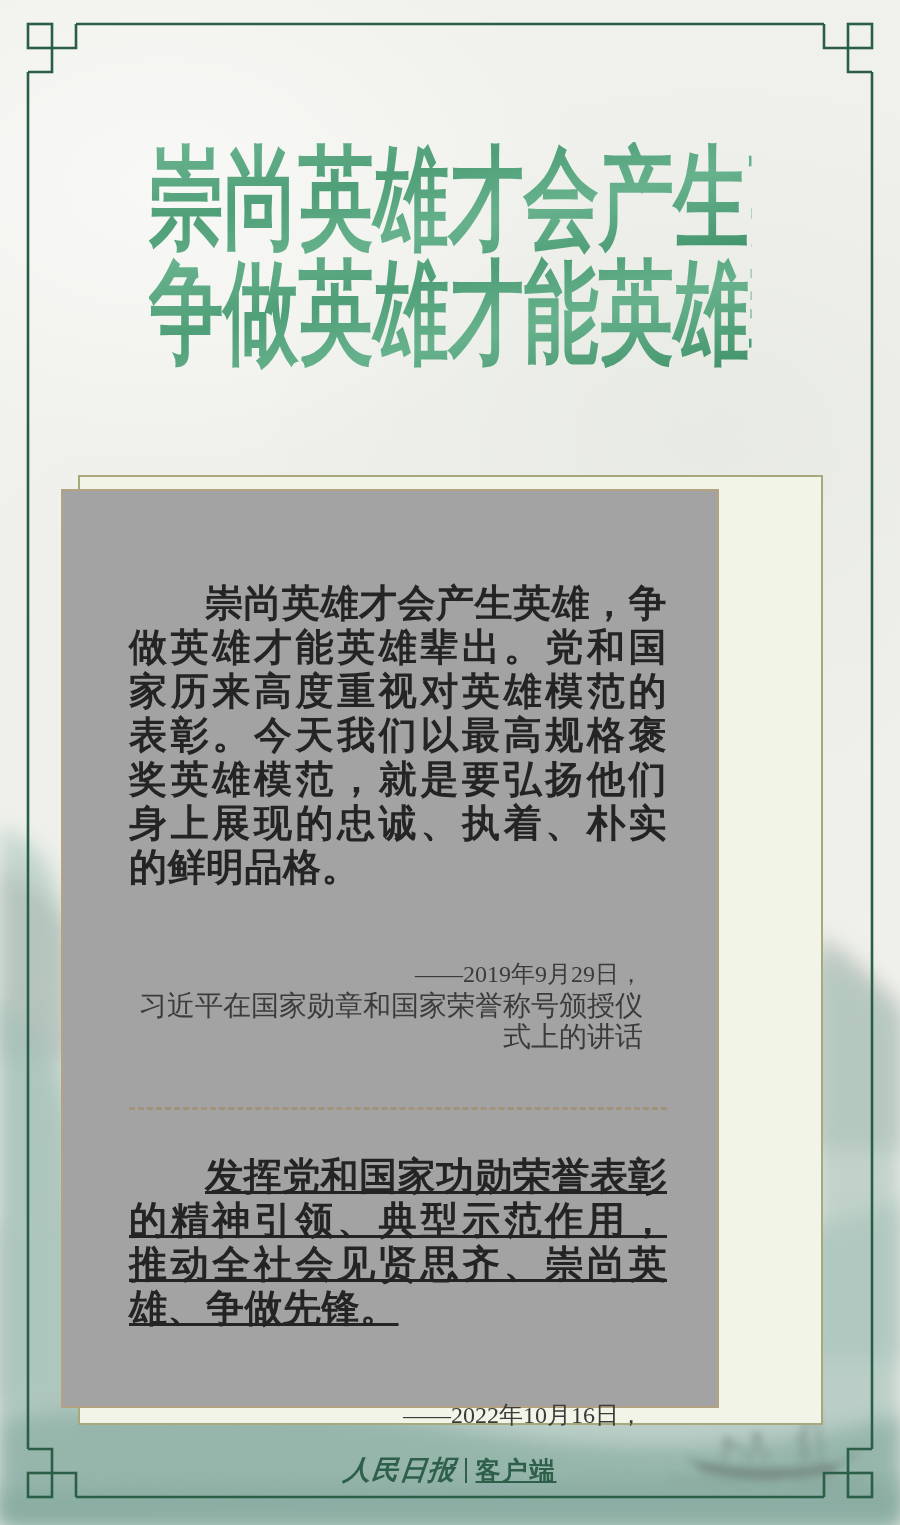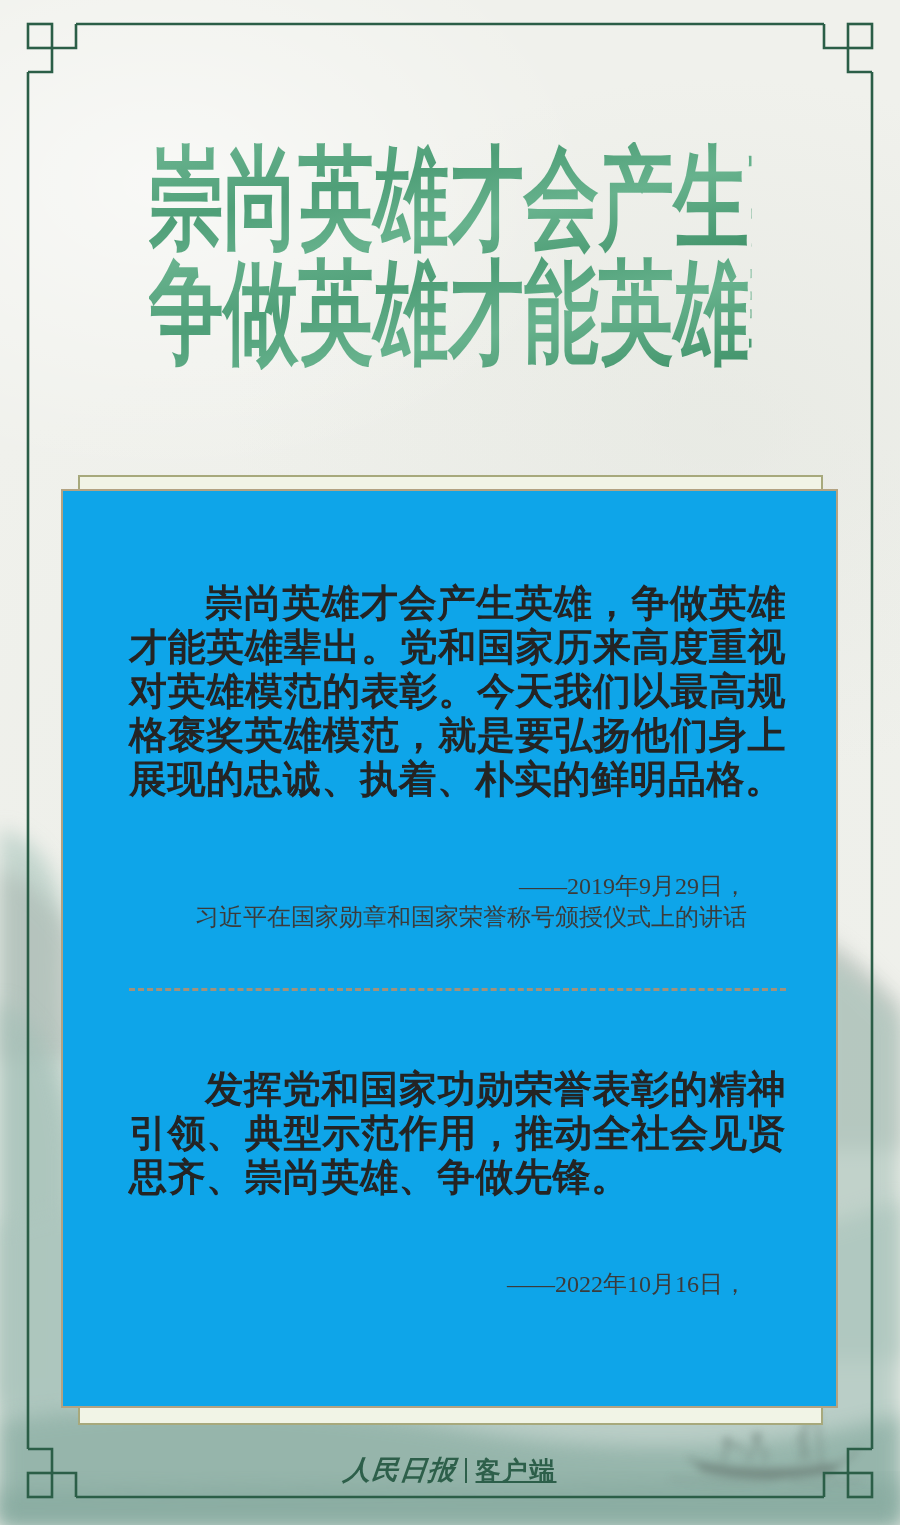--- a/index.html
+++ b/index.html
@@ -33,39 +33,39 @@
       -webkit-background-clip:text;background-clip:text;
       color:transparent;
     }
   }
   
   .card-back{
     position:absolute;left:78px;top:475px;width:745px;height:950px;z-index:2;
     background:#f1f4e6;border:2px solid #a7a97c;box-sizing:border-box;
   }
   .card-front{
-    position:absolute;left:61px;top:489px;width:777px;height:919px;z-index:3;
-    background:#0ea5e9;border:2px solid #b3a382;box-sizing:border-box;
+    position:absolute;left:61px;top:489px;width:658px;height:919px;z-index:3;
+    background:#a3a3a3;border:2px solid #b3a382;box-sizing:border-box;
   }
   .card-inner{
     padding:90px 50px 0 66px;
     font-family:"Liberation Serif","DejaVu Serif",serif;
   }
   .quote-text{
     font-size:38px;line-height:44px;letter-spacing:.5px;
     font-weight:700;color:#242424;
     text-align:justify;text-indent:2em;margin:0;
   }
-  .attribution{margin:70px 39px 0 0;text-align:right;color:#3b3b3b;}
+  .attribution{margin:70px 24px 0 0;text-align:right;color:#3b3b3b;}
   .attribution-date{font-size:24px;line-height:31px;font-weight:400;}
-  .attribution-source{font-size:24px;line-height:31px;font-weight:400;}
+  .attribution-source{font-size:28px;line-height:31px;font-weight:400;}
   .dashed-divider{
     margin-top:55px;height:0;border-top:3px dashed #a2927b;
   }
-  .quote-2 .quote-text{margin-top:76px;}
+  .quote-2 .quote-text{margin-top:44px;text-decoration:underline;}
   
   .footer{
     position:absolute;left:0;right:0;top:1452px;z-index:5;
     display:flex;align-items:center;justify-content:center;gap:9px;
     color:#2d5f4a;
   }
   .brand-script{
     font-family:"Liberation Serif","DejaVu Serif",serif;
     font-style:italic;font-weight:700;font-size:27px;letter-spacing:1px;
     transform:skewX(-6deg);

